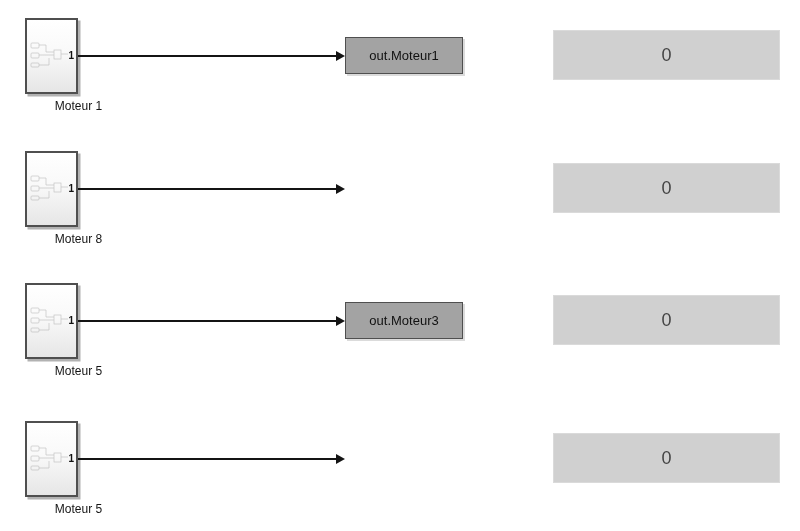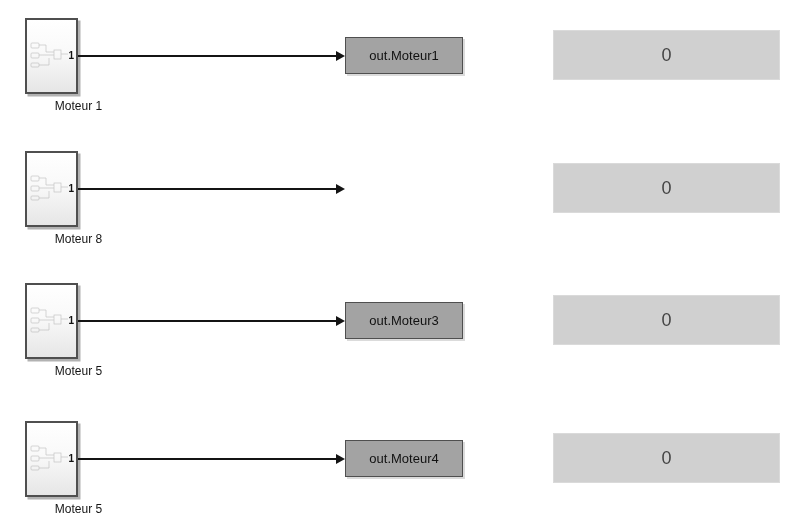--- a/index.html
+++ b/index.html
@@ -160,21 +160,18 @@
           <path d="M9 15 L24 15"></path>
           <path d="M9 25 L19 25 L19 18"></path>
           <path d="M31 14 L38 14"></path>
         </g>
       </svg>
       <span class="port">1</span>
     </div>
     <div class="blocklabel">Moteur 5</div>
     <div class="wire"></div>
     <div class="arrow"></div>
-    <div class="outport">
-      <span>out.Moteur4</span>
-    </div>
     <div class="display">
       <span>0</span>
     </div>
   </div>
 
 </div>
 
 </body></html>

